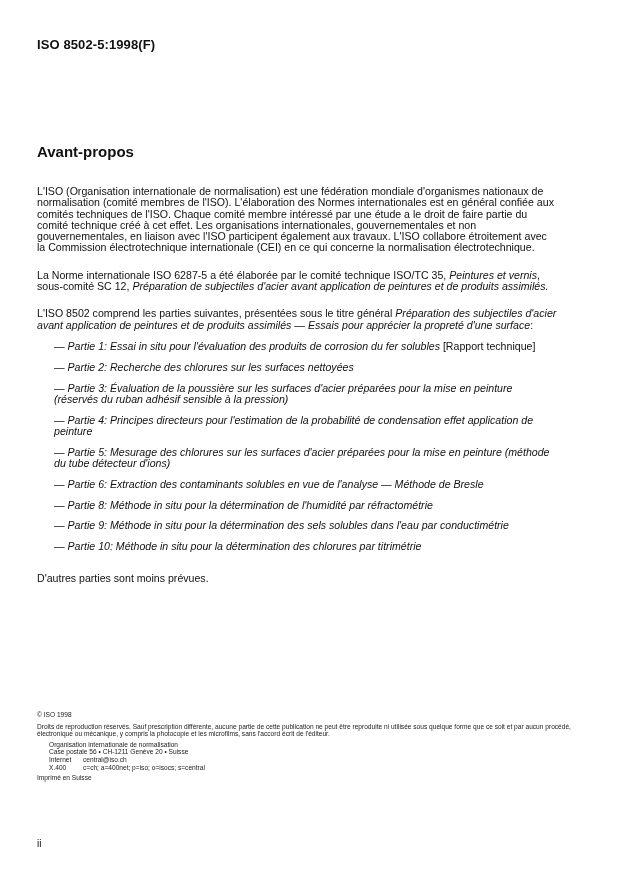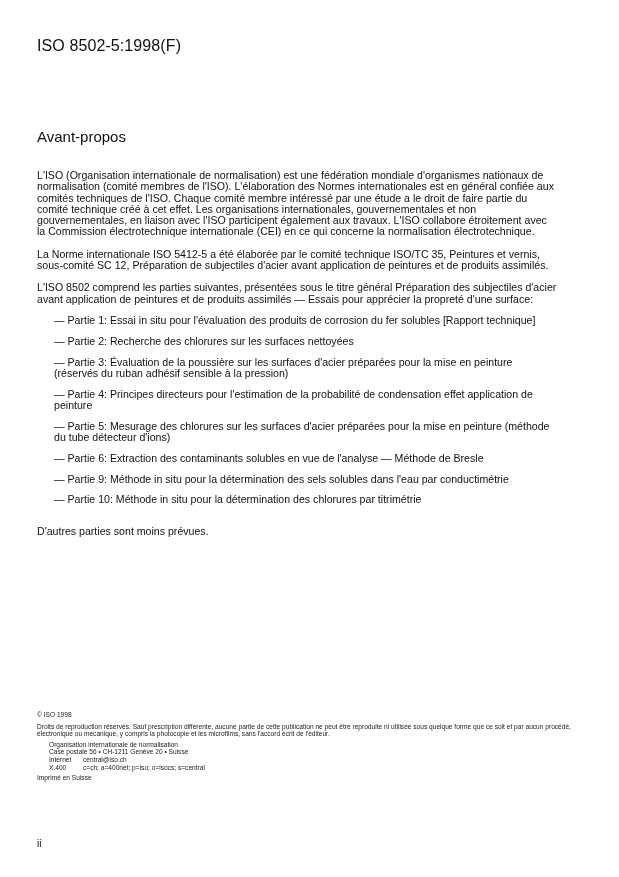--- a/index.html
+++ b/index.html
@@ -18,48 +18,48 @@
     .page {
       position: absolute;
       left: 0; top: 0;
       width: 619px;
       height: 877px;
     }
     .header-ref {
       position: absolute;
       left: 37px;
       top: 37px;
-      font-size: 16px;
-      font-weight: normal;
+      font-size: 13px;
+      font-weight: bold;
       letter-spacing: 0.1px;
     }
     .title {
       position: absolute;
       left: 37px;
-      top: 128px;
+      top: 143px;
       font-size: 15px;
-      font-weight: normal;
+      font-weight: bold;
       margin: 0;
     }
     .body {
       position: absolute;
       left: 37px;
       top: 170px;
       width: 520px;
       font-size: 10.6px;
       line-height: 11.3px;
     }
     .body p {
-      margin: 0 0 11px 0;
+      margin: 16px 0 11px 0;
     }
     .body .part {
       margin: 0 0 9.5px 17px;
     }
     .body .part:first-of-type {}
-    .italic { }
+    .italic { font-style: italic; }
     .parts-wrap { margin-top: -1px; margin-bottom: 20px; }
     .copyright {
       position: absolute;
       left: 37px;
       top: 711px;
       width: 560px;
       font-size: 6.6px;
       line-height: 7.6px;
       color: #222;
     }
@@ -81,33 +81,34 @@
 
 <div class="page">
 
   <div class="header-ref">ISO 8502-5:1998(F)</div>
 
   <h1 class="title">Avant-propos</h1>
 
   <div class="body">
     <p>L'ISO (Organisation internationale de normalisation) est une fédération mondiale d'organismes nationaux de normalisation (comité membres de l'ISO). L'élaboration des Normes internationales est en général confiée aux comités techniques de l'ISO. Chaque comité membre intéressé par une étude a le droit de faire partie du comité technique créé à cet effet. Les organisations internationales, gouvernementales et non gouvernementales, en liaison avec l'ISO participent également aux travaux. L'ISO collabore étroitement avec la Commission électrotechnique internationale (CEI) en ce qui concerne la normalisation électrotechnique.</p>
     <p>
-      <span>La Norme internationale ISO 5412-5 a été élaborée par le comité technique ISO/TC 35, </span><span class="italic">Peintures et vernis</span><span>, sous-comité SC 12, </span><span class="italic">Préparation de subjectiles d'acier avant application de peintures et de produits assimilés.</span>
+      <span>La Norme internationale ISO 6287-5 a été élaborée par le comité technique ISO/TC 35, </span><span class="italic">Peintures et vernis</span><span>, sous-comité SC 12, </span><span class="italic">Préparation de subjectiles d'acier avant application de peintures et de produits assimilés.</span>
     </p>
     <p>
       <span>L'ISO 8502 comprend les parties suivantes, présentées sous le titre général </span><span class="italic">Préparation des subjectiles d'acier avant application de peintures et de produits assimilés — Essais pour apprécier la propreté d'une surface</span><span>:</span>
     </p>
 
     <div class="parts-wrap">
       <p class="part"><span class="italic">— Partie 1: Essai in situ pour l'évaluation des produits de corrosion du fer solubles</span><span> [Rapport technique]</span></p>
       <p class="part"><span class="italic">— Partie 2: Recherche des chlorures sur les surfaces nettoyées</span></p>
       <p class="part"><span class="italic">— Partie 3: Évaluation de la poussière sur les surfaces d'acier préparées pour la mise en peinture (réservés du ruban adhésif sensible à la pression)</span></p>
       <p class="part"><span class="italic">— Partie 4: Principes directeurs pour l'estimation de la probabilité de condensation effet application de peinture</span></p>
       <p class="part"><span class="italic">— Partie 5: Mesurage des chlorures sur les surfaces d'acier préparées pour la mise en peinture (méthode du tube détecteur d'ions)</span></p>
       <p class="part"><span class="italic">— Partie 6: Extraction des contaminants solubles en vue de l'analyse — Méthode de Bresle</span></p>
+      <p class="part"><span class="italic">— Partie 8: Méthode in situ pour la détermination de l'humidité par réfractométrie</span></p>
       <p class="part"><span class="italic">— Partie 9: Méthode in situ pour la détermination des sels solubles dans l'eau par conductimétrie</span></p>
       <p class="part"><span class="italic">— Partie 10: Méthode in situ pour la détermination des chlorures par titrimétrie</span></p>
     </div>
 
     <p>D'autres parties sont moins prévues.</p>
   </div>
 
   <div class="copyright">
     <div class="c-year">©   ISO 1998</div>
     <div class="c-rights">Droits de reproduction réservés. Sauf prescription différente, aucune partie de cette publication ne peut être reproduite ni utilisée sous quelque forme que ce soit et par aucun procédé, électronique ou mécanique, y compris la photocopie et les microfilms, sans l'accord écrit de l'éditeur.</div>

